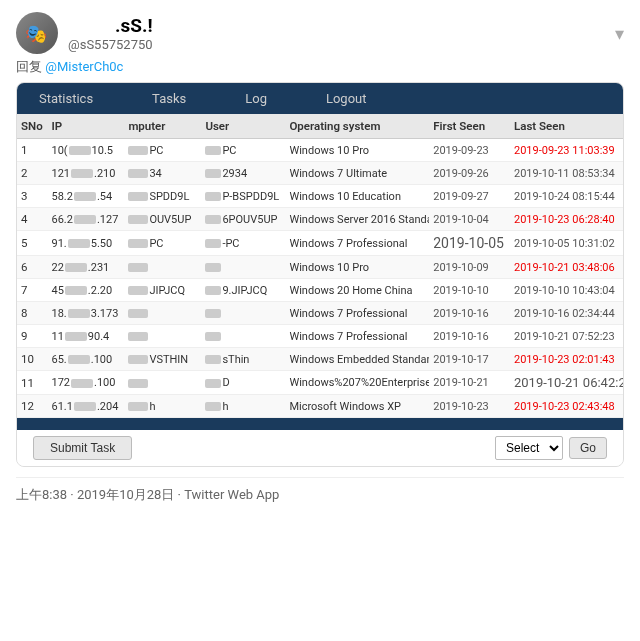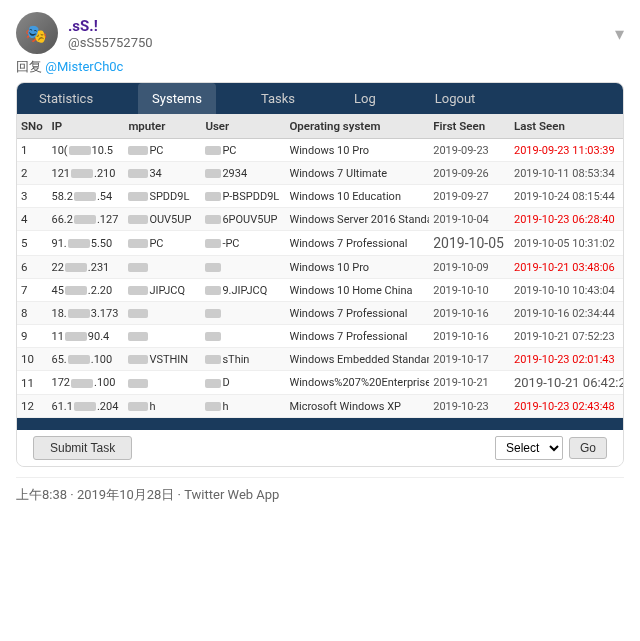--- a/index.html
+++ b/index.html
@@ -51,22 +51,23 @@
       color: #fff;
     }
 
     .user-info {
       display: flex;
       flex-direction: column;
     }
 
     .username {
       font-weight: bold;
-      font-size: 15px;
-      color: #4c1d95;
+      font-size: 19px;
+      color: #000000;
+      text-align: right;
     }
 
     .handle {
       font-size: 13px;
       color: #666;
     }
 
     .chevron-down {
       color: #aaa;
       font-size: 18px;
@@ -260,21 +261,20 @@
 
   <div class="reply-to">
     回复 <a>@MisterCh0c</a>
   </div>
 
 
   <div class="panel-wrapper">
 
     <div class="panel-nav">
       <div class="panel-nav-item">Statistics</div>
-      <div class="panel-nav-item active">Systems</div>
       <div class="panel-nav-item">Tasks</div>
       <div class="panel-nav-item">Log</div>
       <div class="panel-nav-item">Logout</div>
     </div>
 
     <div class="panel-table-wrapper">
       <table>
         <thead>
           <tr>
             <th class="sno-col">SNo</th>
@@ -339,21 +339,21 @@
       <td style="font-size:11px;"><span style="display:inline-block;background:#ccc;width:16px;height:9px;vertical-align:middle;border-radius:2px;margin-right:1px;"></span></td>
       <td style="font-size:11px;">Windows 10 Pro</td>
       <td style="font-size:11px;" class="date-normal">2019-10-09</td>
       <td style="font-size:11px;" class="date-red">2019-10-21 03:48:06</td>
     </tr>
             <tr>
       <td>7</td>
       <td style="font-size:11px;">45<span style="display:inline-block;background:#ccc;width:22px;height:9px;vertical-align:middle;border-radius:2px;margin:0 1px;"></span>.2.20</td>
       <td style="font-size:11px;"><span style="display:inline-block;background:#ccc;width:20px;height:9px;vertical-align:middle;border-radius:2px;margin-right:1px;"></span>JIPJCQ</td>
       <td style="font-size:11px;"><span style="display:inline-block;background:#ccc;width:16px;height:9px;vertical-align:middle;border-radius:2px;margin-right:1px;"></span>9.JIPJCQ</td>
-      <td style="font-size:11px;">Windows 10 Home China</td>
+      <td style="font-size:11px;">Windows 20 Home China</td>
       <td style="font-size:11px;" class="date-normal">2019-10-10</td>
       <td style="font-size:11px;" class="date-normal">2019-10-10 10:43:04</td>
     </tr>
             <tr>
       <td>8</td>
       <td style="font-size:11px;">18.<span style="display:inline-block;background:#ccc;width:22px;height:9px;vertical-align:middle;border-radius:2px;margin:0 1px;"></span>3.173</td>
       <td style="font-size:11px;"><span style="display:inline-block;background:#ccc;width:20px;height:9px;vertical-align:middle;border-radius:2px;margin-right:1px;"></span></td>
       <td style="font-size:11px;"><span style="display:inline-block;background:#ccc;width:16px;height:9px;vertical-align:middle;border-radius:2px;margin-right:1px;"></span></td>
       <td style="font-size:11px;">Windows 7 Professional</td>
       <td style="font-size:11px;" class="date-normal">2019-10-16</td>

